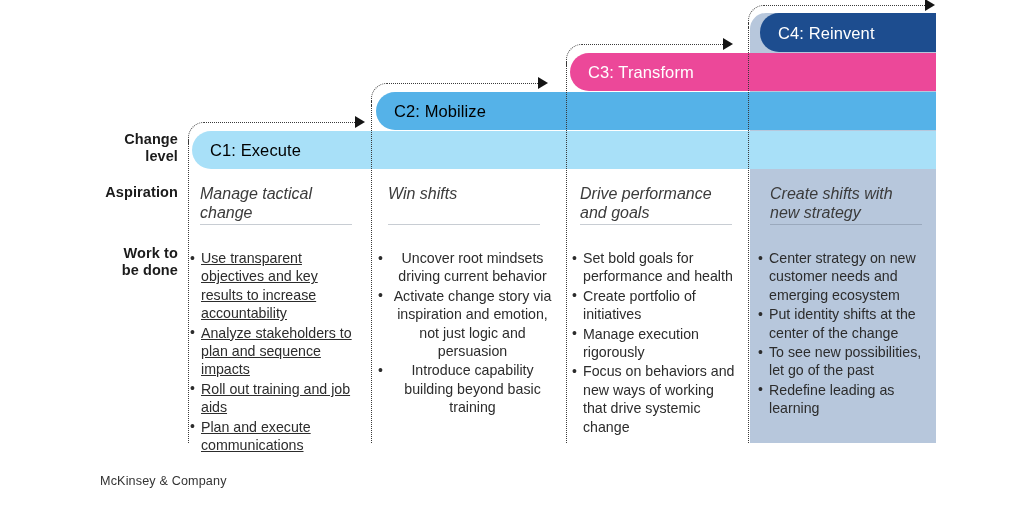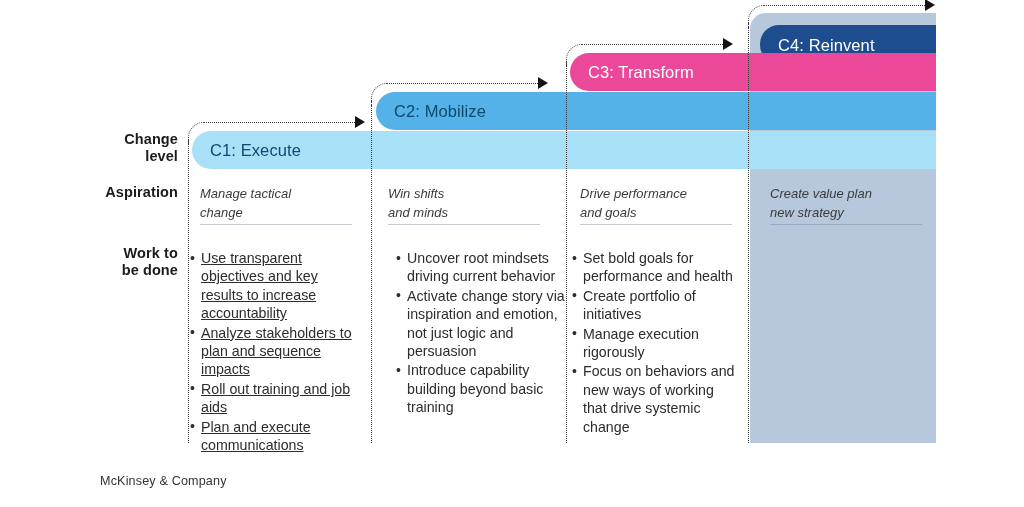--- a/index.html
+++ b/index.html
@@ -40,39 +40,39 @@
 
   
   .band{position:absolute;}
   .band.pill{border-radius:19px 0 0 19px;}
   .band .band-label{
     position:absolute;left:18px;top:50%;
     transform:translateY(-50%);
     font-size:16.5px;font-weight:400;
     white-space:nowrap;letter-spacing:.1px;
   }
-  .lbl-dark{color:#0c4a6e;}
+  .lbl-dark{color:#000000;}
   .lbl-light{color:#ffffff;}
 
   
   .row-label{
     position:absolute;
     text-align:right;
     font-size:14.5px;
     font-weight:700;
     color:#1b1b1b;
     line-height:17px;
     letter-spacing:.1px;
   }
 
   
   .aspiration{
     position:absolute;
     font-style:italic;
-    font-size:13px;
+    font-size:16px;
     line-height:19px;
     color:#3b3b3b;
   }
   .aspiration .rule{
     position:absolute;left:0;
     height:1px;background:#c8cdd3;
   }
 
   
   .work{position:absolute;font-size:14.2px;line-height:18.4px;color:#2c2c2c;}
@@ -97,21 +97,21 @@
     letter-spacing:.15px;
   }
 </style>
 </head>
 <body>
 
 <div id="stage">
 
   <div class="col-panel" style="left:750px;top:13px;width:186px;height:430px;border-top-left-radius:16px;"></div>
 
-  <div class="band pill" style="left:760px;top:13px;width:176px;height:39px;background:#1d4d8f;margin-top:12px;">
+  <div class="band pill" style="left:760px;top:13px;width:176px;height:39px;background:#1d4d8f;">
     <span class="band-label lbl-light">C4: Reinvent</span>
   </div>
 
   <div class="band pill" style="left:570px;top:53px;width:366px;height:38px;background:#ec4899;">
     <span class="band-label lbl-light">C3: Transform</span>
   </div>
 
   <div class="band pill" style="left:376px;top:92px;width:560px;height:38px;background:#55b2e8;">
     <span class="band-label lbl-dark">C2: Mobilize</span>
   </div>
@@ -151,58 +151,65 @@
   </div>
 
   <div class="aspiration" style="left:200px;top:184px;width:160px;">
     <div>Manage tactical</div>
     <div>change</div>
     <div class="rule" style="top:40px;width:152px;"></div>
   </div>
 
   <div class="aspiration" style="left:388px;top:184px;width:160px;">
     <div>Win shifts</div>
-    <div>and minds</div>
     <div class="rule" style="top:40px;width:152px;"></div>
   </div>
 
   <div class="aspiration" style="left:580px;top:184px;width:160px;">
     <div>Drive performance</div>
     <div>and goals</div>
     <div class="rule" style="top:40px;width:152px;"></div>
   </div>
 
   <div class="aspiration" style="left:770px;top:184px;width:166px;">
-    <div>Create value plan</div>
+    <div>Create shifts with</div>
     <div>new strategy</div>
     <div class="rule" style="top:40px;width:152px;background:#9aa9bd;"></div>
   </div>
 
   <div class="work" style="left:190px;top:249px;width:170px;text-decoration:underline;">
     <ul>
       <li>Use transparent objectives and key results to increase accountability</li>
       <li>Analyze stakeholders to plan and sequence impacts</li>
       <li>Roll out training and job aids</li>
       <li>Plan and execute communications</li>
     </ul>
   </div>
 
-  <div class="work" style="left:396px;top:249px;width:178px;">
+  <div class="work" style="left:378px;top:249px;width:178px;text-align:center;">
     <ul>
       <li>Uncover root mindsets driving current behavior</li>
       <li>Activate change story via inspiration and emotion, not just logic and persuasion</li>
       <li>Introduce capability building beyond basic training</li>
     </ul>
   </div>
 
   <div class="work" style="left:572px;top:249px;width:168px;">
     <ul>
       <li>Set bold goals for performance and health</li>
       <li>Create portfolio of initiatives</li>
       <li>Manage execution rigorously</li>
       <li>Focus on behaviors and new ways of working that drive systemic change</li>
     </ul>
   </div>
 
+  <div class="work bold" style="left:758px;top:249px;width:178px;">
+    <ul>
+      <li>Center strategy on new customer needs and emerging ecosystem</li>
+      <li>Put identity shifts at the center of the change</li>
+      <li>To see new possibilities, let go of the past</li>
+      <li>Redefine leading as learning</li>
+    </ul>
+  </div>
 
   <div class="footer" style="left:100px;top:474px;">McKinsey &amp; Company</div>
 
 </div>
 
 </body></html>

